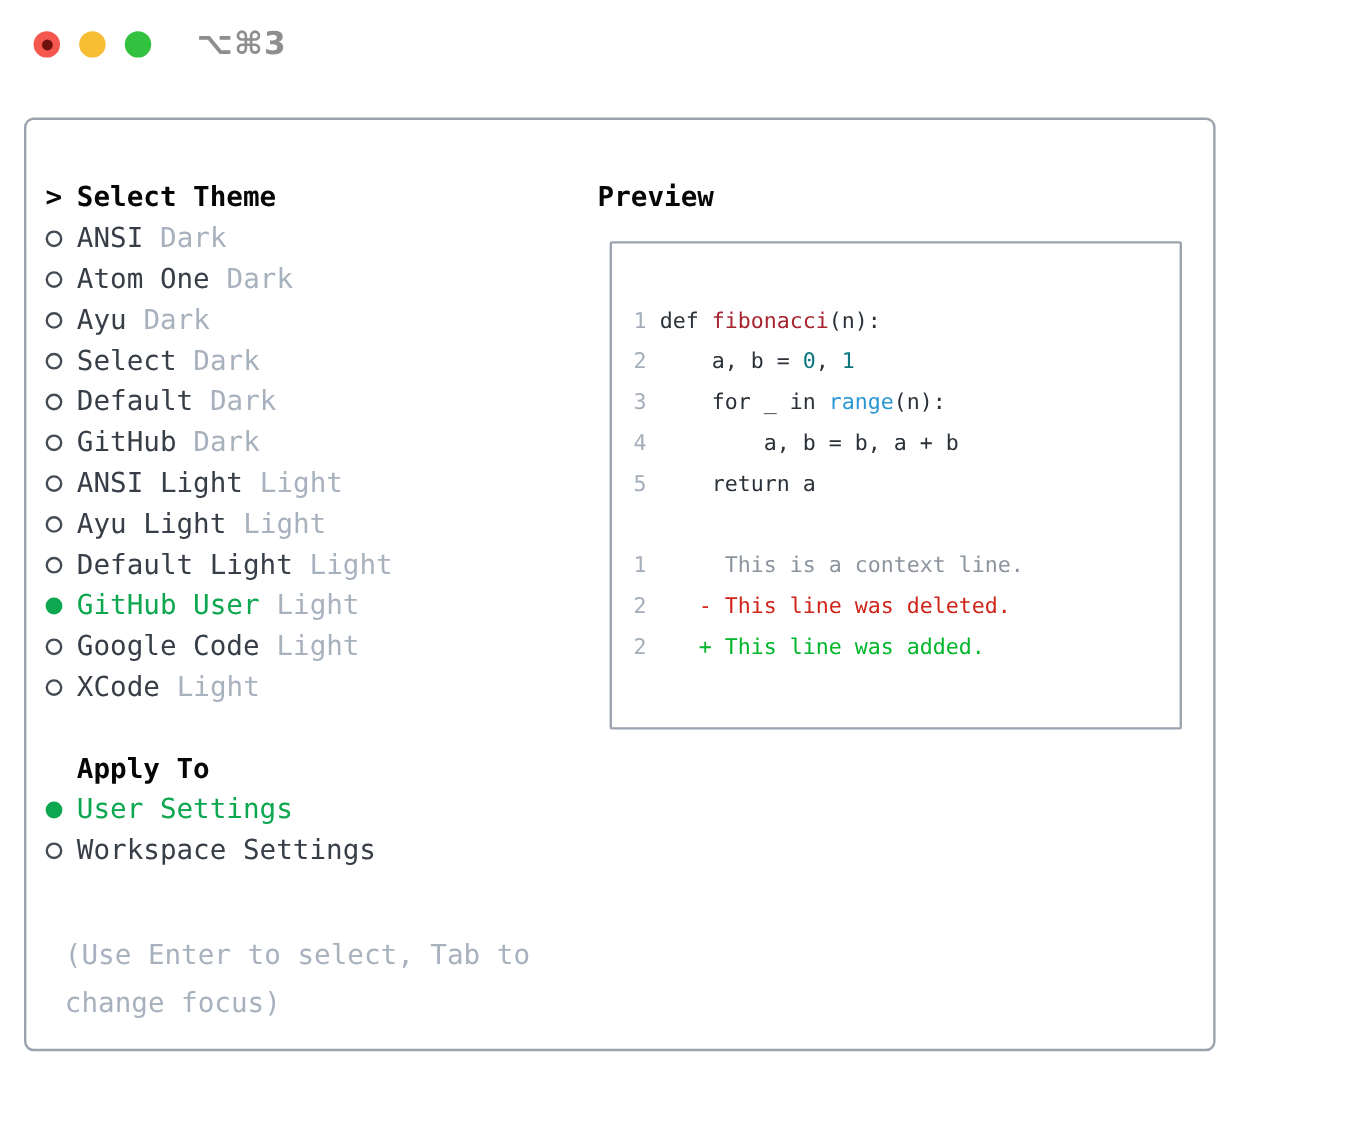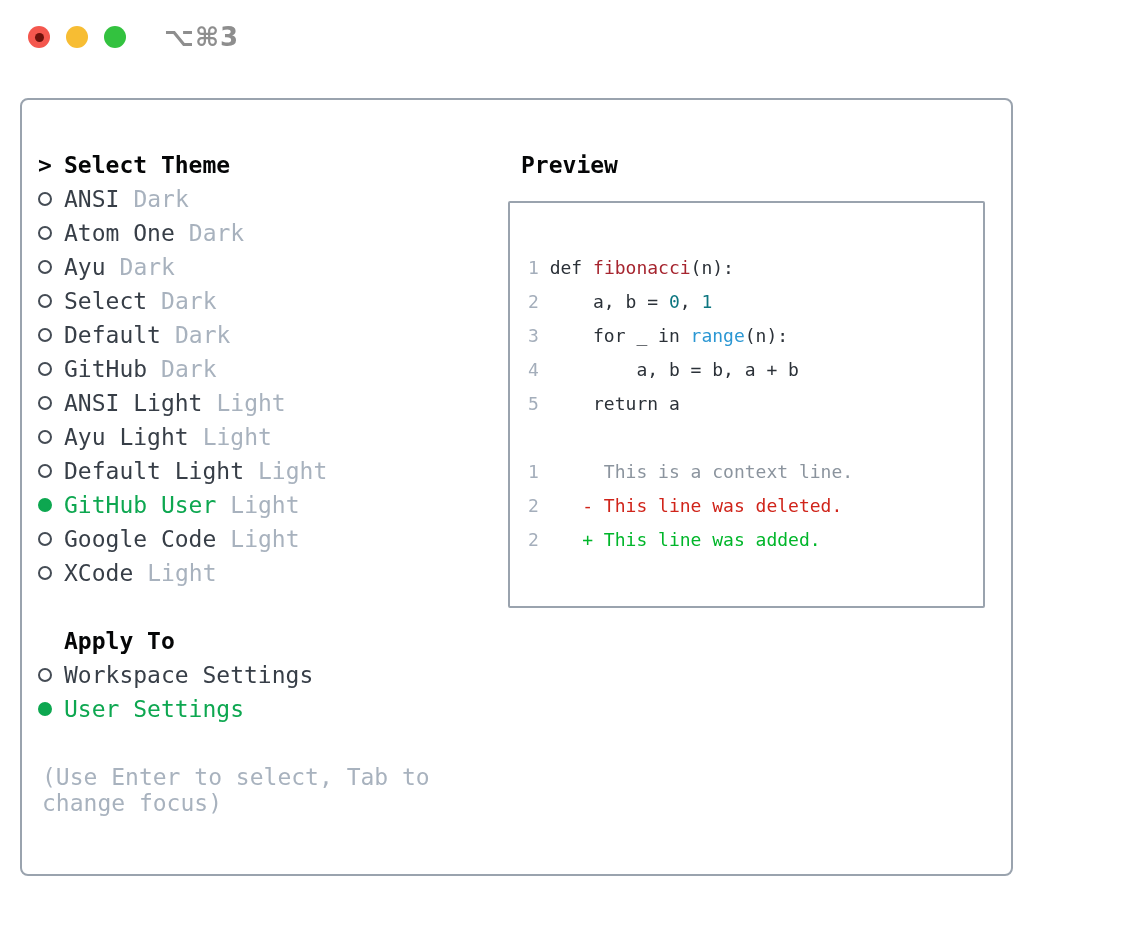--- a/index.html
+++ b/index.html
@@ -119,29 +119,29 @@
   .apply-section {
     position: absolute;
     left: 16px;
     top: 524px;
   }
   .help {
     position: absolute;
     left: 16px;
     top: 660px;
     width: 420px;
-    margin: 4px;
+    margin: 16px;
     font-size: 23px;
-    line-height: 26px;
+    line-height: 40px;
     color: var(--muted);
   }
   
   .preview-heading {
     position: absolute;
-    left: 499px;
+    left: 476px;
     top: 48px;
   }
   .preview-box {
     position: absolute;
     left: 486px;
     top: 101px;
     width: 477px;
     height: 407px;
     border: 2px solid var(--border);
     border-radius: 2px;
@@ -224,21 +224,21 @@
           <div class="code-line"><span class="seg-ln">2 </span><span class="seg-add">   + This line was added.</span></div>
         </div>
     </div>
 
     <div class="apply-section">
       <div class="row">
         <span class="marker"></span>
         <span class="h-label">Apply To</span>
       </div>
       <div id="apply-items">
+          <div class="row"><span class="marker"><span class="radio filled"></span></span><span class="name selected">User Settings</span></div>
           <div class="row"><span class="marker"><span class="radio"></span></span><span class="name">Workspace Settings</span></div>
-          <div class="row"><span class="marker"><span class="radio filled"></span></span><span class="name selected">User Settings</span></div>
         </div>
     </div>
 
     <p class="help">(Use Enter to select, Tab to change focus)</p>
 
   </div>
 </div>
 
 </body></html>

